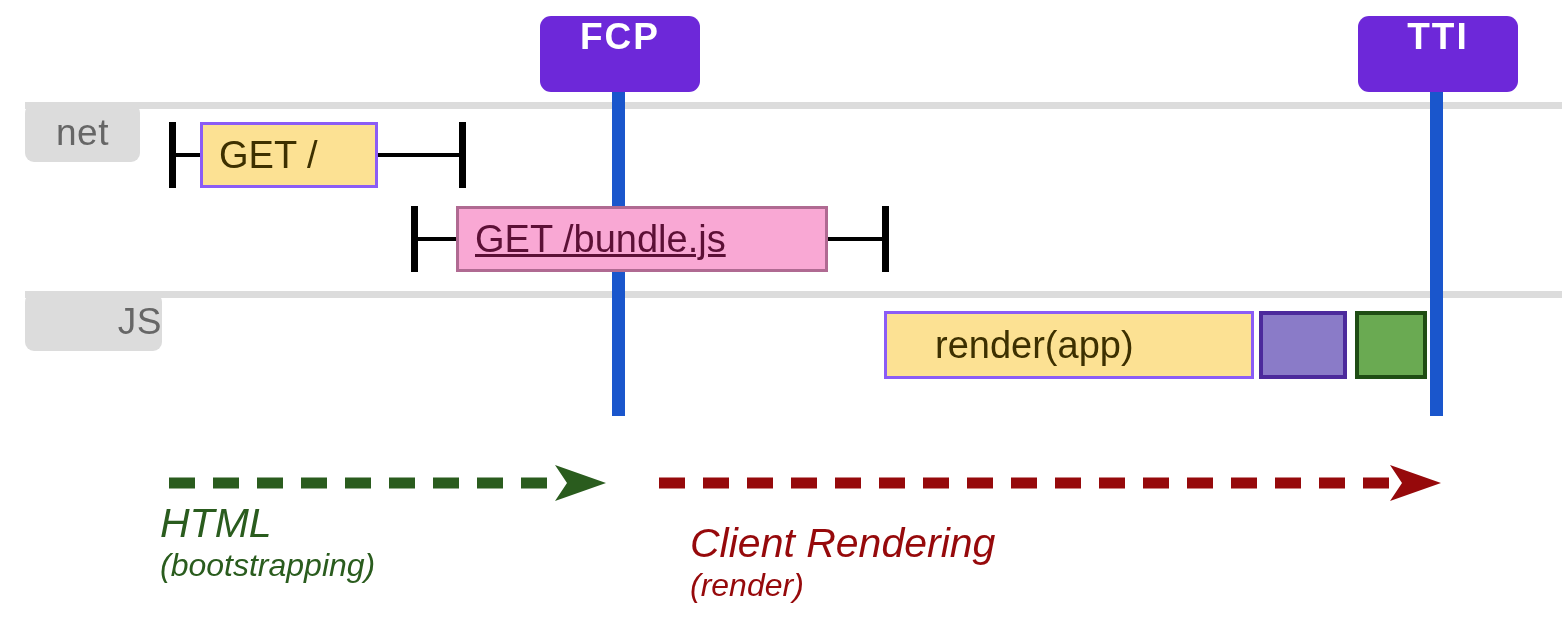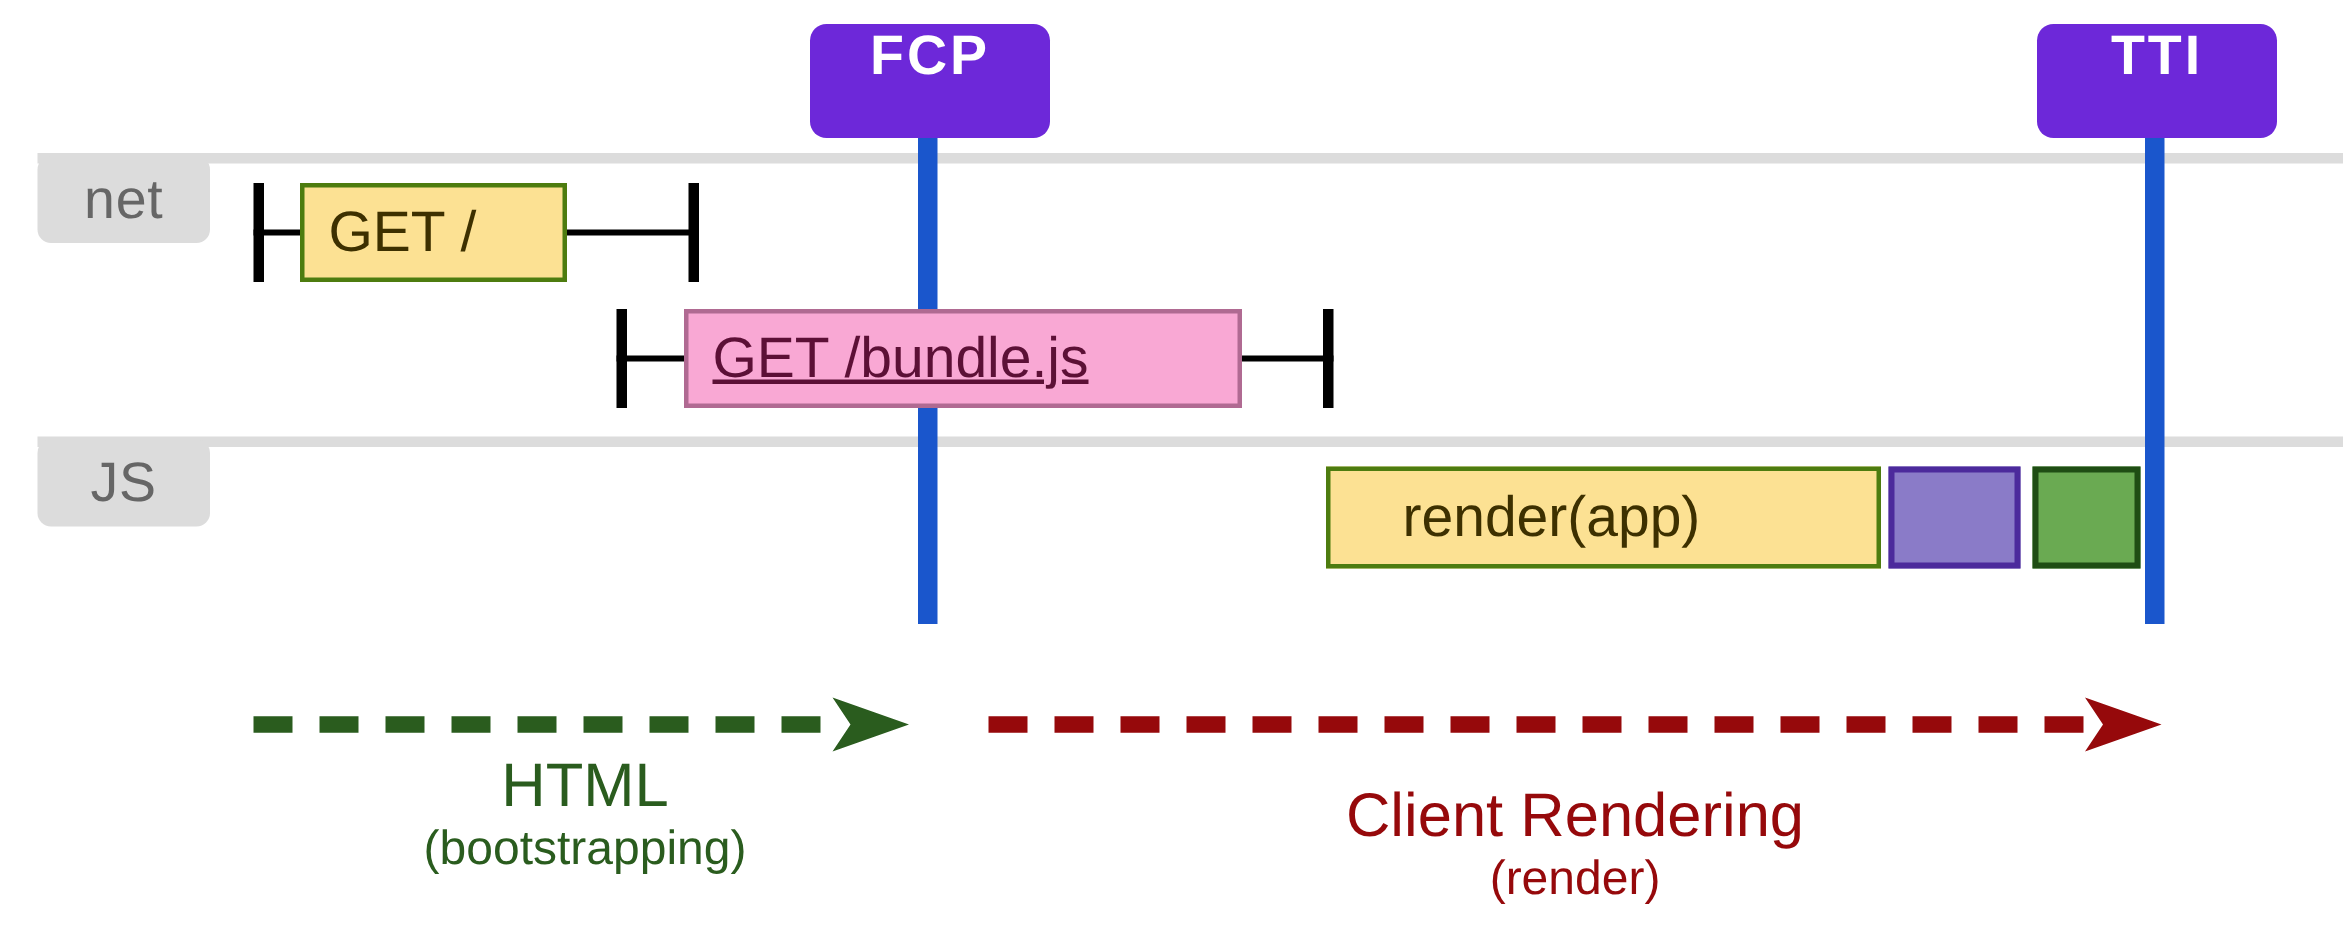--- a/index.html
+++ b/index.html
@@ -64,21 +64,21 @@
   .bar {
     position: absolute;
     box-sizing: border-box;
     display: flex;
     align-items: center;
     font-size: 38px;
     white-space: nowrap;
   }
   .bar-yellow {
     background: #fce193;
-    border: 3px solid #4d7c0f;
+    border: 3px solid #8b5cf6;
     color: #3d3000;
     padding-left: 16px;
   }
   .bar-pink {
     background: #f9a8d4;
     border: 3px solid #b06a92;
     color: #5c1036;
     padding-left: 16px;
     text-decoration: underline;
   }
@@ -102,22 +102,23 @@
     height: 4px;
     background: #000000;
   }
 
   
   .arrow-svg {
     position: absolute;
   }
   .caption {
     position: absolute;
-    text-align: center;
+    text-align: left;
     line-height: 1.02;
+    font-style: italic;
   }
   .caption .cap-main {
     display: block;
     font-size: 41px;
   }
   .caption .cap-sub {
     display: block;
     font-size: 32px;
     margin-top: 4px;
   }
@@ -128,21 +129,21 @@
 <body>
 
 <div id="stage">
 
   <div class="lane-rule" style="top:102px;"></div>
   <div class="lane-rule" style="top:291px;"></div>
 
   <div class="lane-badge" style="left:25px; top:104px; width:115px; height:58px;">
     <span>net</span>
   </div>
-  <div class="lane-badge" style="left:25px; top:293px; width:115px; height:58px;">
+  <div class="lane-badge" style="left:25px; top:293px; width:137px; height:58px;justify-content:flex-end;">
     <span>JS</span>
   </div>
 
   <div class="marker-line" style="left:612px; top:86px; height:330px;"></div>
   <div class="marker-flag" style="left:540px; top:16px; width:160px; height:76px;">
     <span>FCP</span>
   </div>
 
   <div class="marker-line" style="left:1430px; top:86px; height:330px;"></div>
   <div class="marker-flag" style="left:1358px; top:16px; width:160px; height:76px;">

